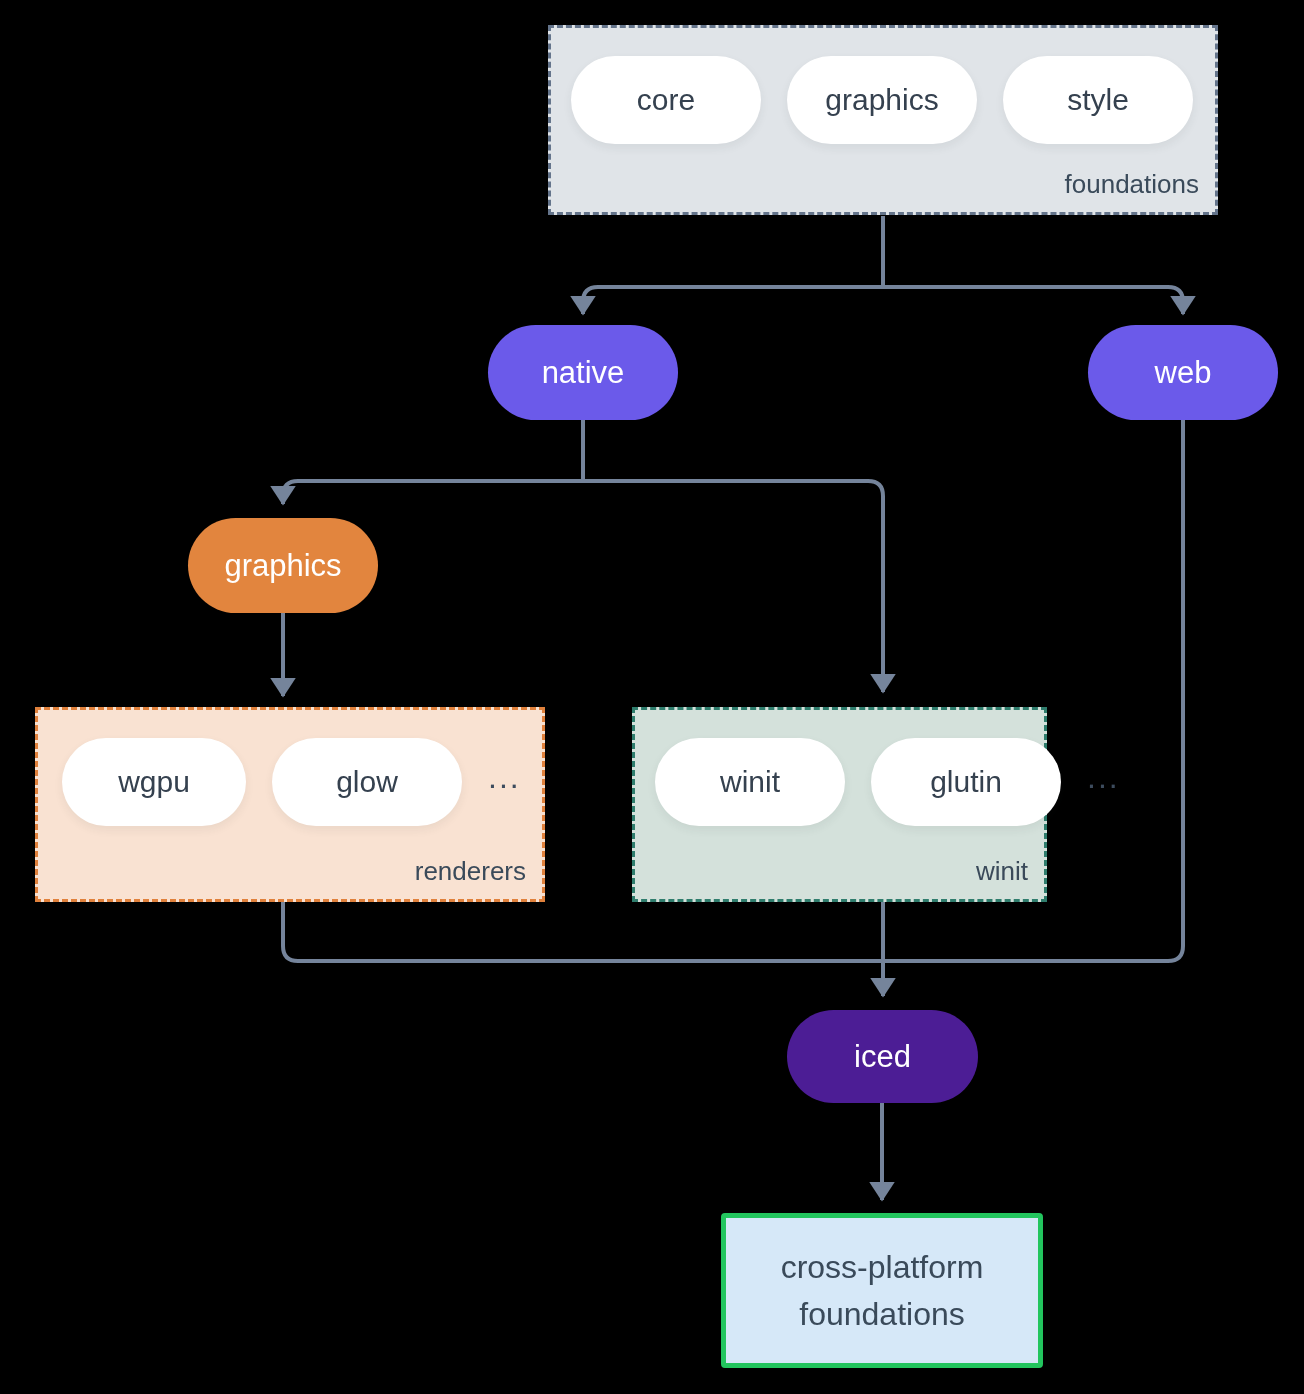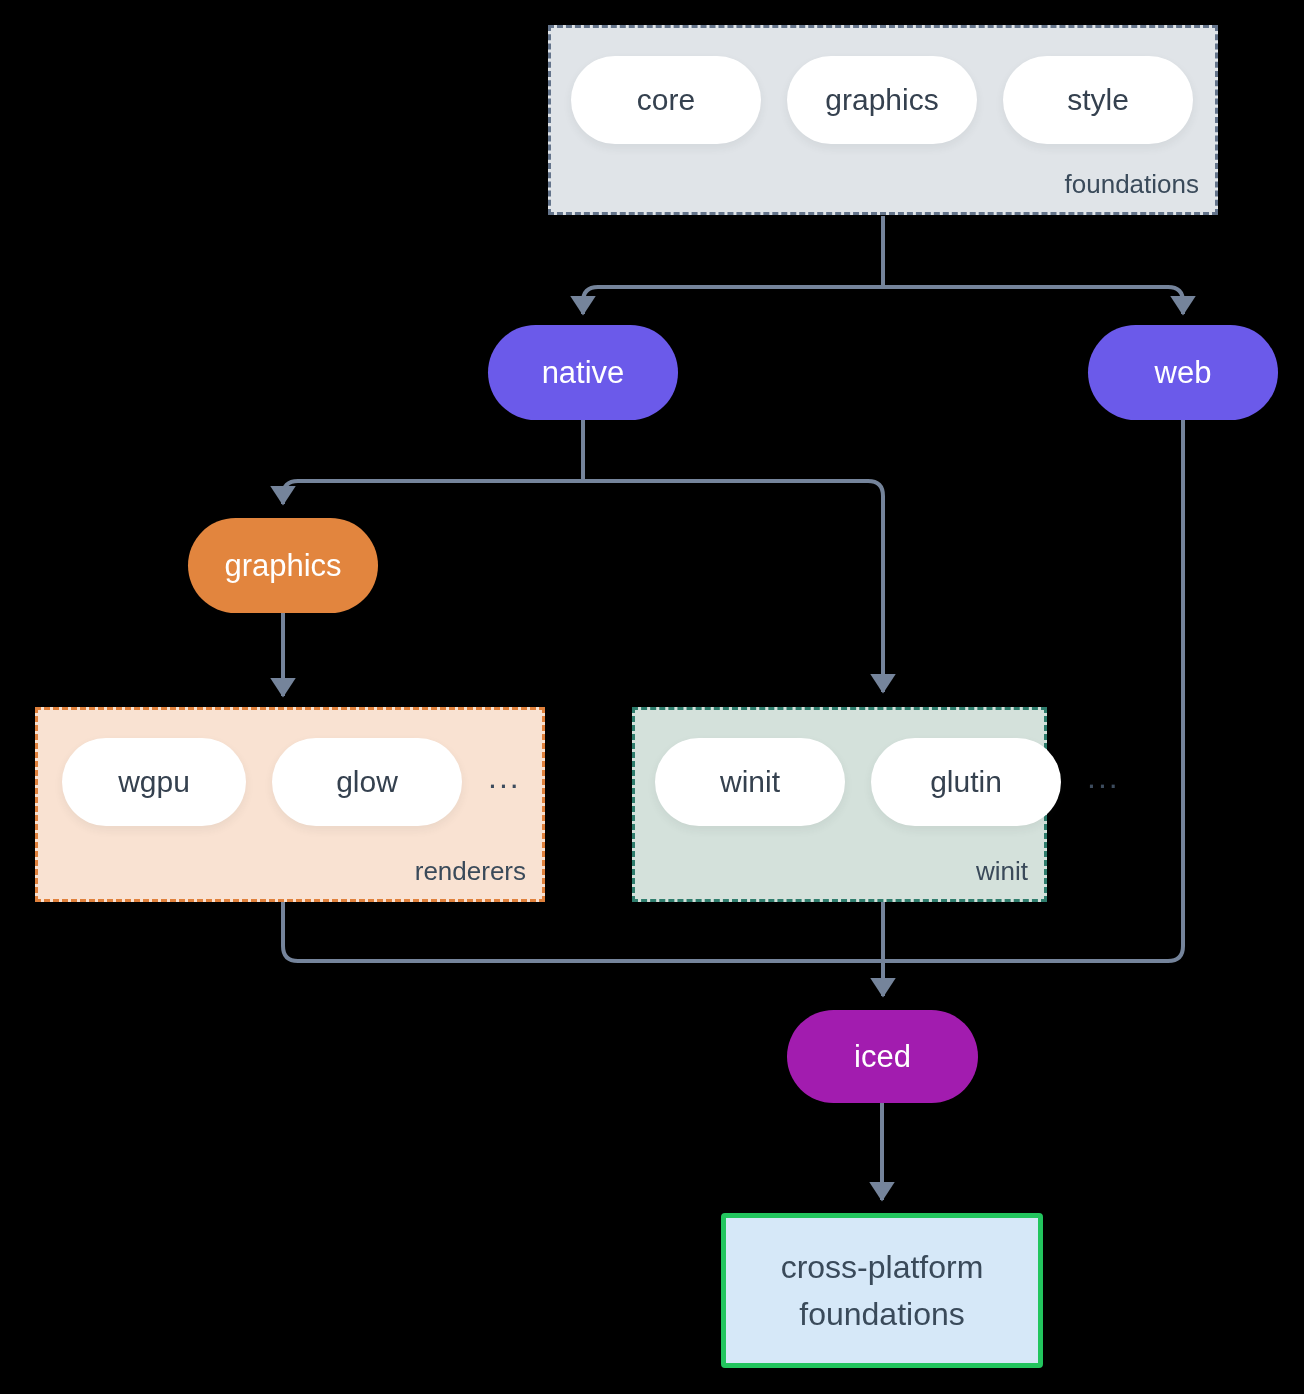--- a/index.html
+++ b/index.html
@@ -94,21 +94,21 @@
     display: flex;
     align-items: center;
     justify-content: center;
     color: #ffffff;
     font-size: 31px;
     z-index: 2;
   }
   .node-native   { left: 488px;  top: 325px;  background: #6b5aea; }
   .node-web      { left: 1088px; top: 325px;  background: #6b5aea; }
   .node-graphics { left: 188px;  top: 518px;  background: #e2853e; }
-  .node-iced     { left: 787px;  top: 1010px; background: #a21caf; height: 93px; width: 191px; }
+  .node-iced     { left: 787px;  top: 1010px; background: #4c1d95; height: 93px; width: 191px; }
 
   
   .app-box {
     position: absolute;
     left: 721px; top: 1213px;
     width: 322px; height: 155px;
     box-sizing: border-box;
     background: #d6e8f8;
     border: 5px solid #22c55e;
     border-radius: 4px;

